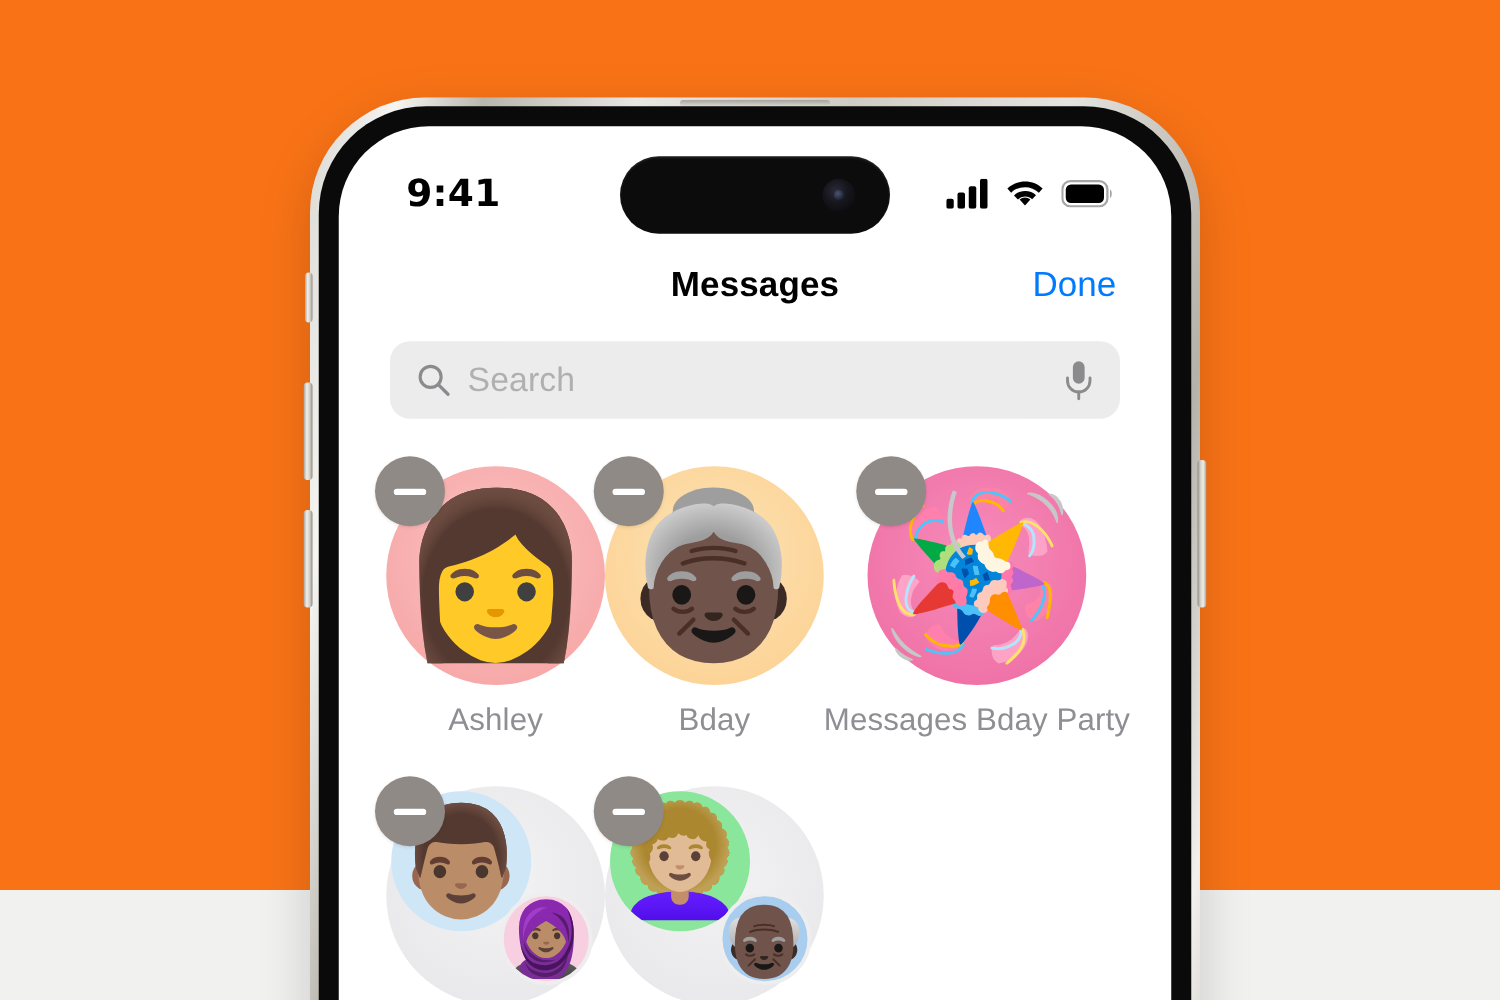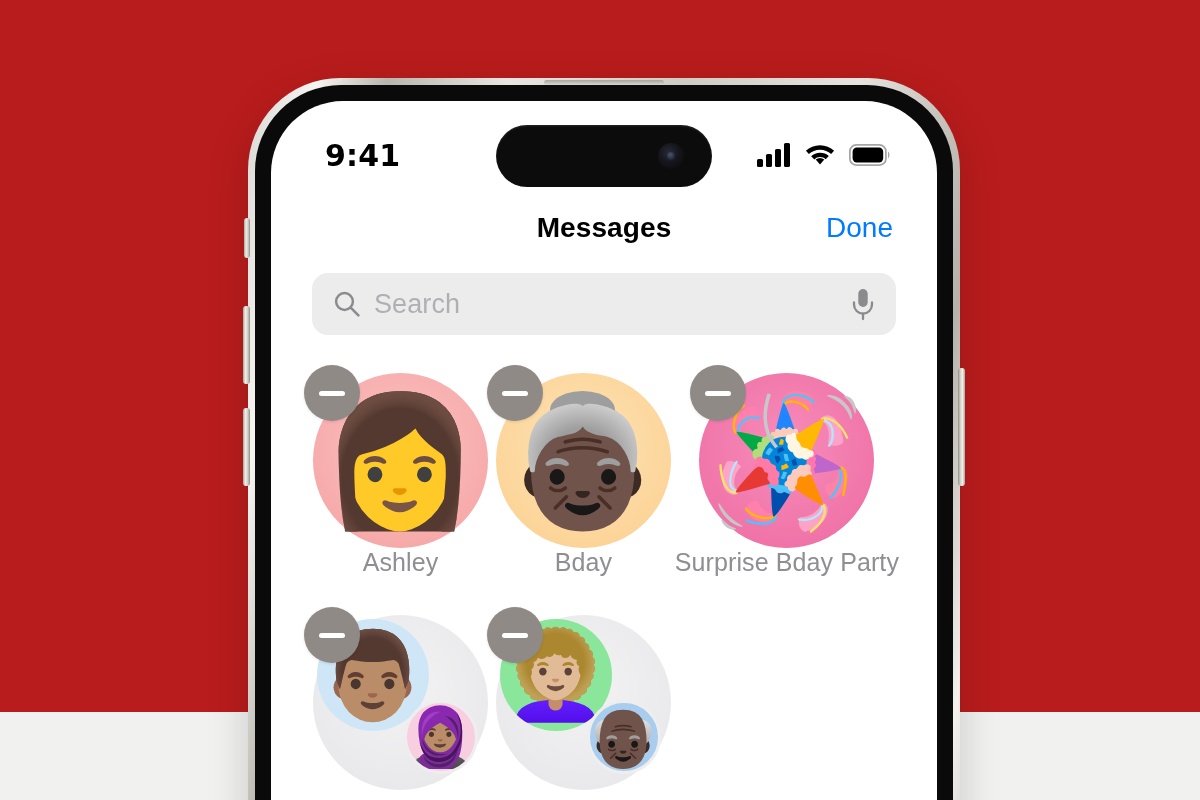--- a/index.html
+++ b/index.html
@@ -2,21 +2,21 @@
 <html><head>
 <meta charset="utf-8">
 <style>
   * { margin:0; padding:0; box-sizing:border-box; }
   html, body {
     width:1200px; height:800px; overflow:hidden;
     background:#f1f1f0;
     font-family:"Liberation Sans", sans-serif;
   }
 
-  #stage { position:relative; width:1200px; height:712px; background:#b91c1c; }
+  #stage { position:relative; width:1200px; height:712px; background:#f97316; }
 
   
   #phone {
     position:absolute; left:248px; top:78px;
     width:712px; height:900px;
     border-radius:92px;
     background:linear-gradient(100deg,#d9d7d2 0%,#f6f5f2 8%,#b9b6ae 16%,#e8e6e1 30%,#cfccc5 50%,#e6e4df 70%,#b5b2aa 86%,#f2f1ee 94%,#cbc8c1 100%);
     box-shadow:0 14px 42px rgba(0,0,0,.17);
   }
   #bezel {
@@ -103,21 +103,21 @@
   }
   .recent-cell {
     display:flex; flex-direction:column; align-items:center; cursor:pointer;
   }
   .avatar-wrap { position:relative; width:175px; height:175px; }
   .avatar-circle {
     position:absolute; left:0; top:0; width:175px; height:175px;
     border-radius:50%; overflow:visible;
   }
   .recent-label {
-    font-size:25px; color:#8e8e93; white-space:nowrap;
+    margin-top:14px; font-size:25px; color:#8e8e93; white-space:nowrap;
     letter-spacing:.1px;
   }
   .remove-badge {
     position:absolute; left:-9px; top:-8px; width:56px; height:56px;
     border-radius:50%; background:#908a86; z-index:6;
     display:flex; align-items:center; justify-content:center; cursor:pointer;
     box-shadow:0 1px 3px rgba(0,0,0,.10);
   }
   .remove-badge i {
     display:block; width:26px; height:5px; border-radius:3px; background:#fff;
@@ -230,21 +230,21 @@
 
           <div class="recent-cell">
             <div class="avatar-wrap">
               <div class="avatar-circle" style="background:radial-gradient(circle at 50% 42%,#f68cb9 0%,#f073a8 74%,#ee6aa2 100%);">
                 <div class="emoji-fit solo-emoji">🪅</div>
               </div>
               <div class="remove-badge">
                 <i></i>
               </div>
             </div>
-            <div class="recent-label">Surprise Bday Party</div>
+            <div class="recent-label">Messages Bday Party</div>
           </div>
 
           <div class="recent-cell">
             <div class="avatar-wrap">
               <div class="avatar-circle" style="background:radial-gradient(circle at 50% 42%,#f3f3f4 0%,#e9e9eb 75%,#e5e5e8 100%);">
                 <div class="sub-face big" style="background:#cfe6f7;">
                   <div class="emoji-fit sub-big-emoji">👨🏽</div>
                 </div>
                 <div class="sub-face small" style="background:#f8cfe0;">
                   <div class="emoji-fit sub-small-emoji">🧕🏽</div>

